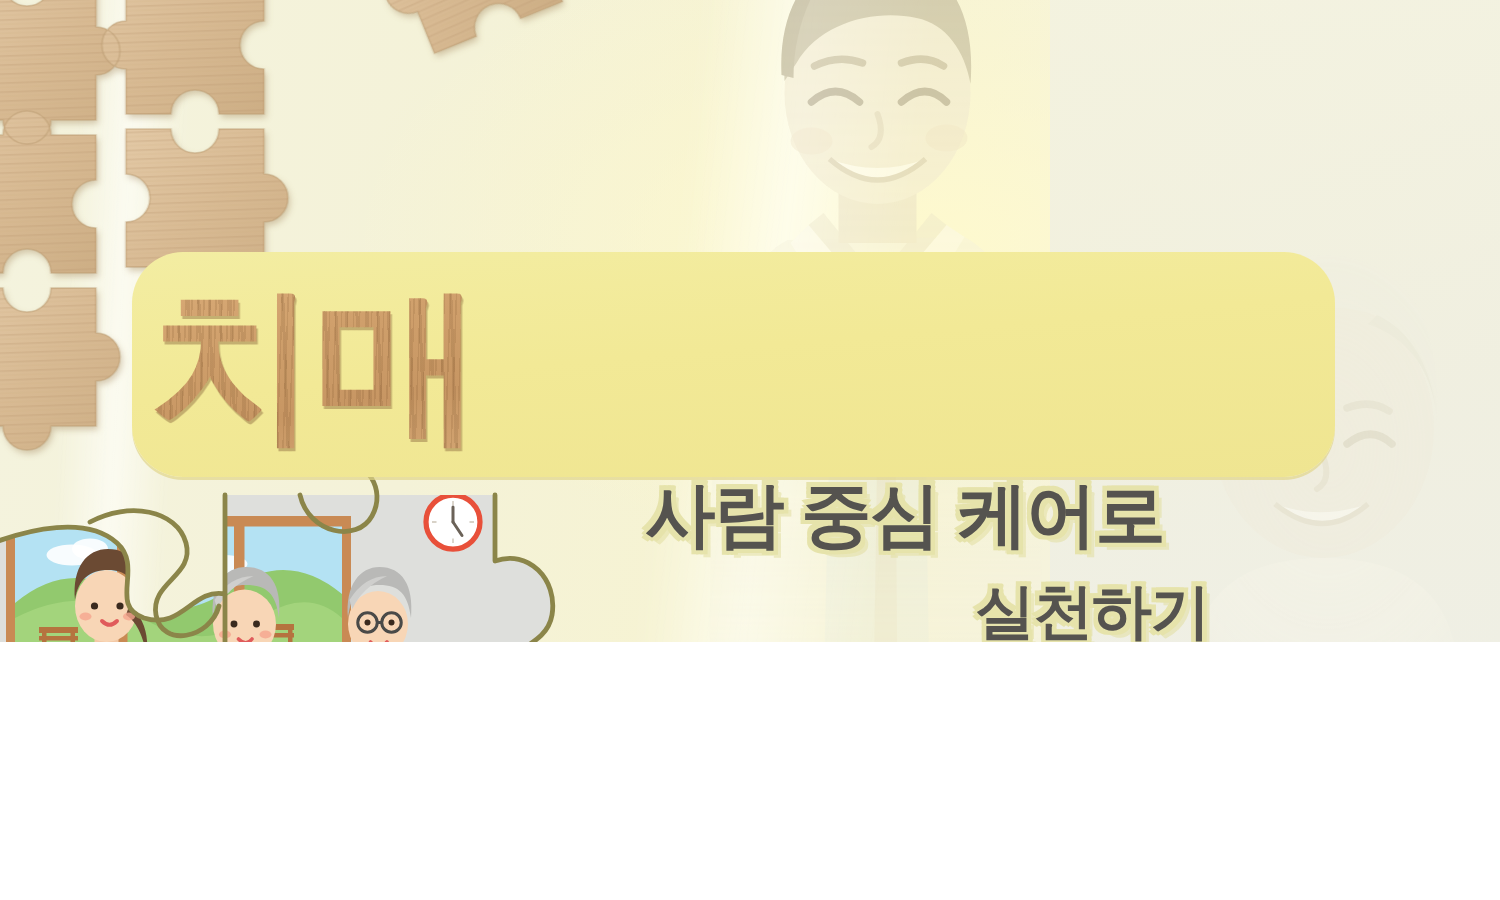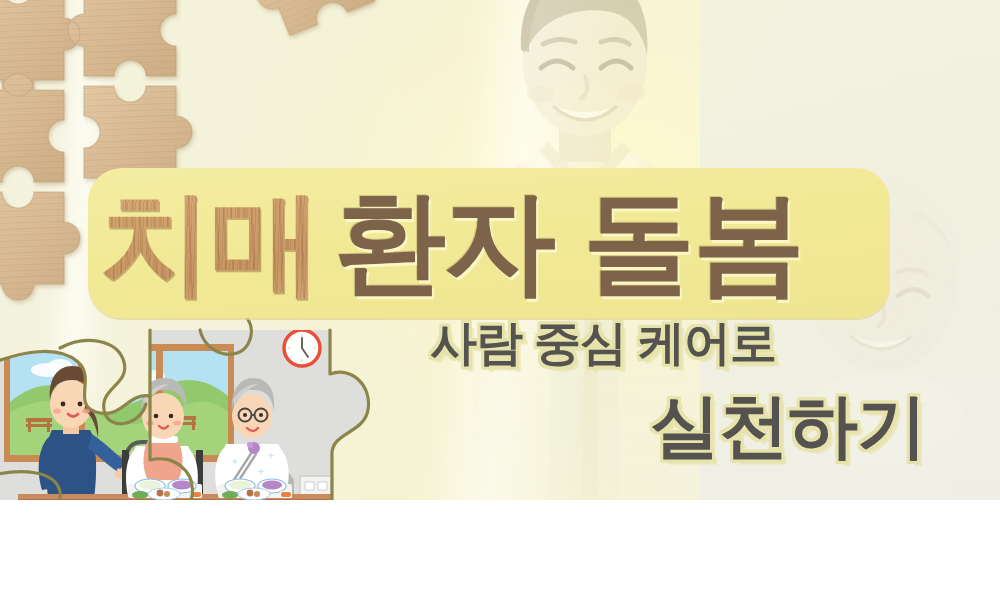--- a/index.html
+++ b/index.html
@@ -1,19 +1,19 @@
 <!DOCTYPE html>
 <html><head>
 <meta charset="utf-8">
 <style>
   html,body{margin:0;padding:0;background:#fff;}
   body{font-family:"Liberation Sans","DejaVu Sans",sans-serif;}
 
   #banner{
-    position:relative;width:1000px;height:500px;overflow:hidden;
+    position:relative;width:1000px;height:428px;overflow:hidden;
     background:#bef264;
   }
 
   
   .bg-base{position:absolute;inset:0;
     background:linear-gradient(100deg,#f4f3de 0%,#f4f2d8 30%,#f6f3d3 48%,#f7f4d6 62%,#f4f2e2 80%,#f0efe2 100%);}
   .bg-glow{position:absolute;inset:0;
     background:radial-gradient(ellipse 55% 70% at 62% 38%, rgba(255,250,205,.85) 0%, rgba(252,247,205,.35) 45%, rgba(255,255,255,0) 72%);}
   .bg-right-wash{position:absolute;right:0;top:0;width:300px;height:600px;
     background:linear-gradient(180deg,#f3f2e0 0%,#f0efe0 40%,#efefe4 70%,#eeeee6 100%);opacity:.9;}
@@ -65,21 +65,21 @@
   .sub{
     position:absolute;font-weight:bold;color:#55534f;white-space:nowrap;
     text-shadow:
       0 0 2px #e9e6b0,  3px 0 0 #e6e3ab, -3px 0 0 #e6e3ab,
       0 3px 0 #e6e3ab,  0 -3px 0 #e6e3ab,
       3px 3px 0 #e6e3ab, -3px 3px 0 #e6e3ab,
       3px -3px 0 #e6e3ab, -3px -3px 0 #e6e3ab,
       5px 5px 0 rgba(226,222,160,.55);
   }
   #sub-1{left:430px;top:312px;font-size:47px;letter-spacing:-1px;}
-  #sub-2{left:650px;top:380px;font-size:70px;letter-spacing:-1px;}
+  #sub-2{left:650px;top:380px;font-size:40px;letter-spacing:-1px;}
   #illo-clip{position:absolute;left:0;top:300px;width:440px;height:300px;}
 
   .ol{fill:none;stroke:#8b8549;stroke-width:3.2;stroke-linecap:round;stroke-linejoin:round;}
 </style>
 </head>
 <body>
 
 <div id="banner">
 
   <div class="bg-base"></div>
@@ -494,19 +494,18 @@
     <g class="ol">
       <path d="M60 48 C 86 34, 118 40, 124 62 C 130 84, 100 88, 104 110 C 108 132, 140 126, 146 104"></path>
       <path d="M200 30 C 206 56, 238 62, 248 44 C 258 26, 244 6, 226 8"></path>
     </g>
   </svg>
 
   <div id="title-banner"></div>
 
   <div id="title-row">
     <span class="t-wood">치매</span>
-    <span class="t-brown">환자 돌봄</span>
   </div>
 
   <div class="sub" id="sub-1">사람 중심 케어로</div>
   <div class="sub" id="sub-2">실천하기</div>
 
 </div>
 
 </body></html>

